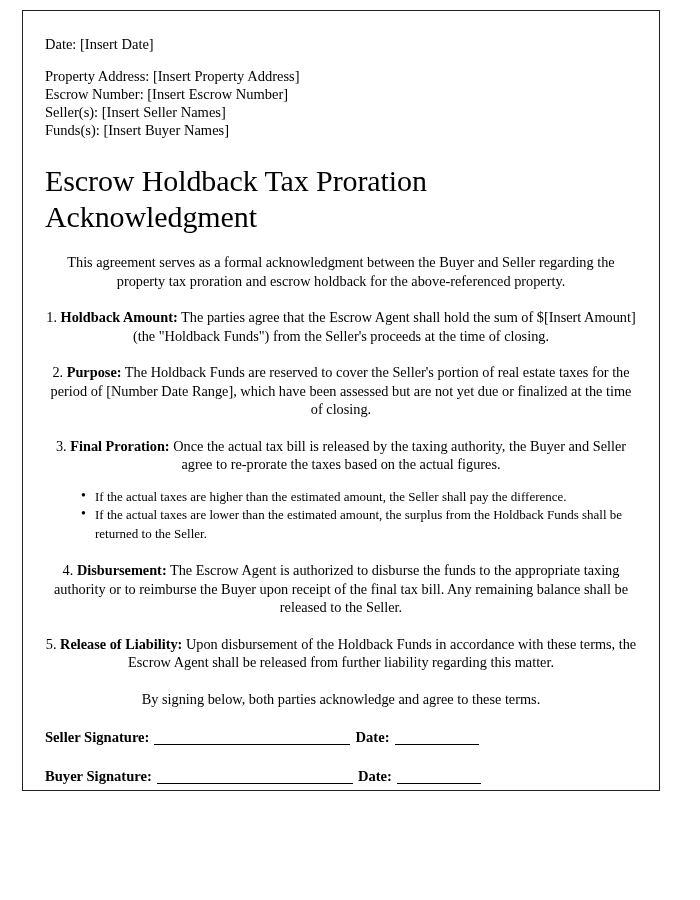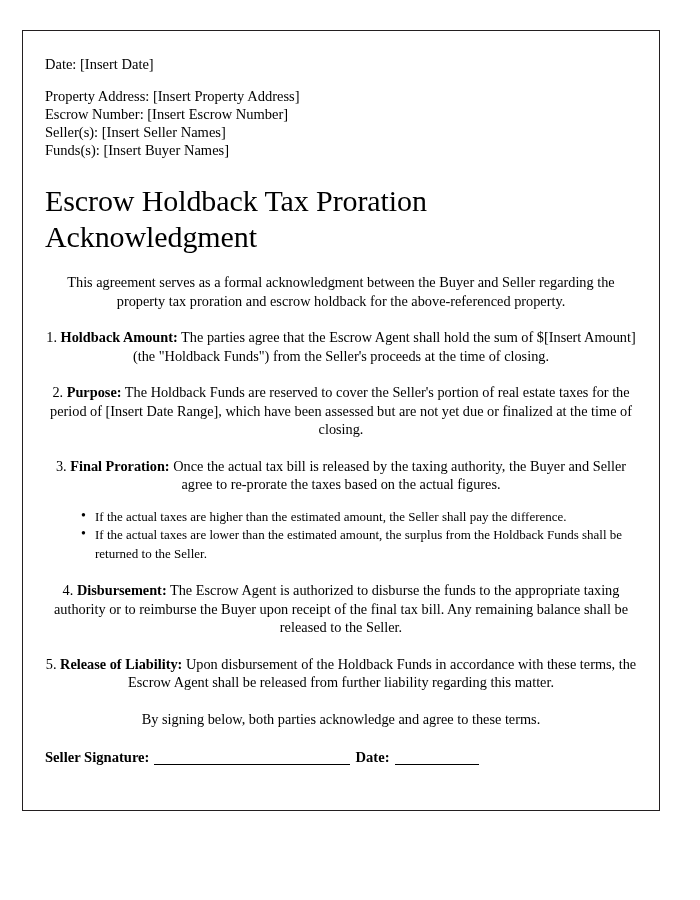--- a/index.html
+++ b/index.html
@@ -11,21 +11,21 @@
     width: 700px;
     height: 900px;
     overflow: hidden;
     font-family: "Liberation Serif", "DejaVu Serif", serif;
     color: #000000;
   }
 
   .page {
     position: absolute;
     left: 22px;
-    top: 30px;
+    top: 10px;
     width: 638px;
     height: 781px;
     border: 1px solid #231f20;
     box-sizing: border-box;
     overflow: hidden;
     background: #ffffff;
   }
 
   .page-inner {
     padding: 24px 22px 0 22px;
@@ -123,21 +123,21 @@
 
     <p class="para">
       <span>1.</span>
       <b>Holdback Amount:</b>
       <span>The parties agree that the Escrow Agent shall hold the sum of $[Insert Amount] (the "Holdback Funds") from the Seller's proceeds at the time of closing.</span>
     </p>
 
     <p class="para">
       <span>2.</span>
       <b>Purpose:</b>
-      <span>The Holdback Funds are reserved to cover the Seller's portion of real estate taxes for the period of [Insert Date Range], which have been assessed but are not yet due or finalized at the time of closing.</span>
+      <span>The Holdback Funds are reserved to cover the Seller's portion of real estate taxes for the period of [Number Date Range], which have been assessed but are not yet due or finalized at the time of closing.</span>
     </p>
 
     <p class="para">
       <span>3.</span>
       <b>Final Proration:</b>
       <span>Once the actual tax bill is released by the taxing authority, the Buyer and Seller agree to re-prorate the taxes based on the actual figures.</span>
     </p>
 
     <ul class="bullets">
       <li>If the actual taxes are higher than the estimated amount, the Seller shall pay the difference.</li>
@@ -155,15 +155,18 @@
       <b>Release of Liability:</b>
       <span>Upon disbursement of the Holdback Funds in accordance with these terms, the Escrow Agent shall be released from further liability regarding this matter.</span>
     </p>
 
     <p class="para">By signing below, both parties acknowledge and agree to these terms.</p>
 
     <div class="sign-row">
       <span class="sign-label">Seller Signature:</span><span class="sign-rule rule-long"></span><span class="date-label">Date:</span><span class="sign-rule rule-short"></span>
     </div>
 
+    <div class="sign-row clipped-row">
+      <span class="sign-label">Buyer Signature:</span><span class="sign-rule rule-long"></span><span class="date-label">Date:</span><span class="sign-rule rule-short"></span>
+    </div>
 
   </div>
 </div>
 
 </body></html>

